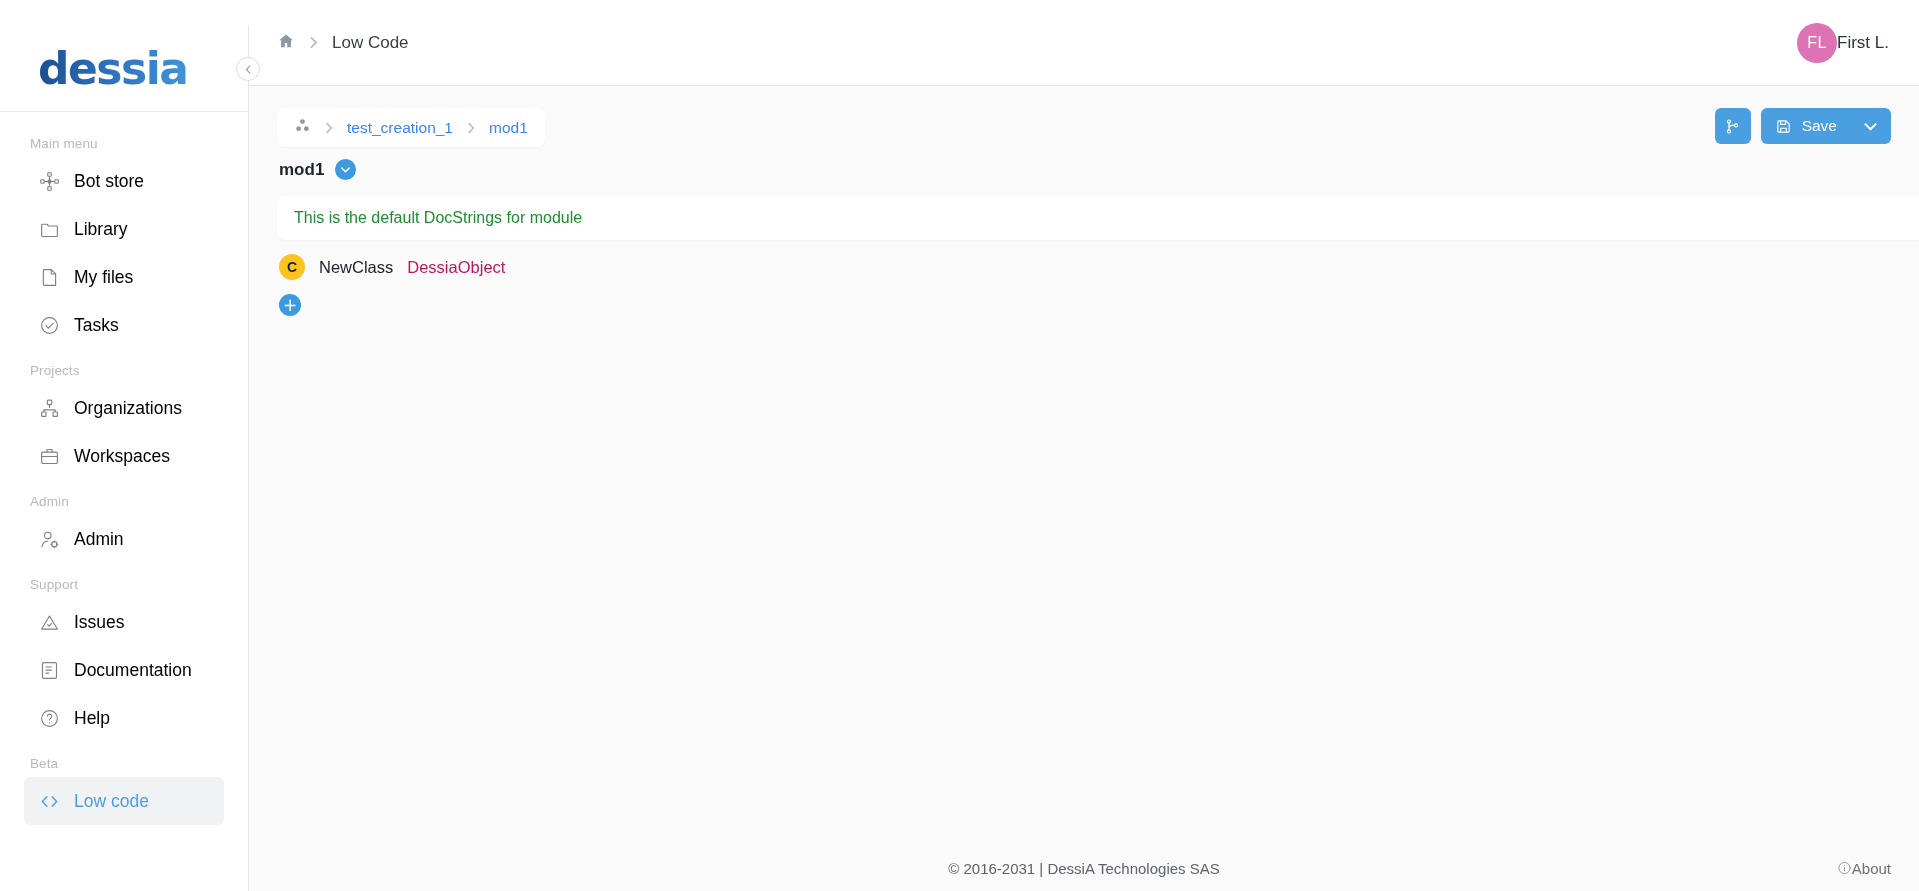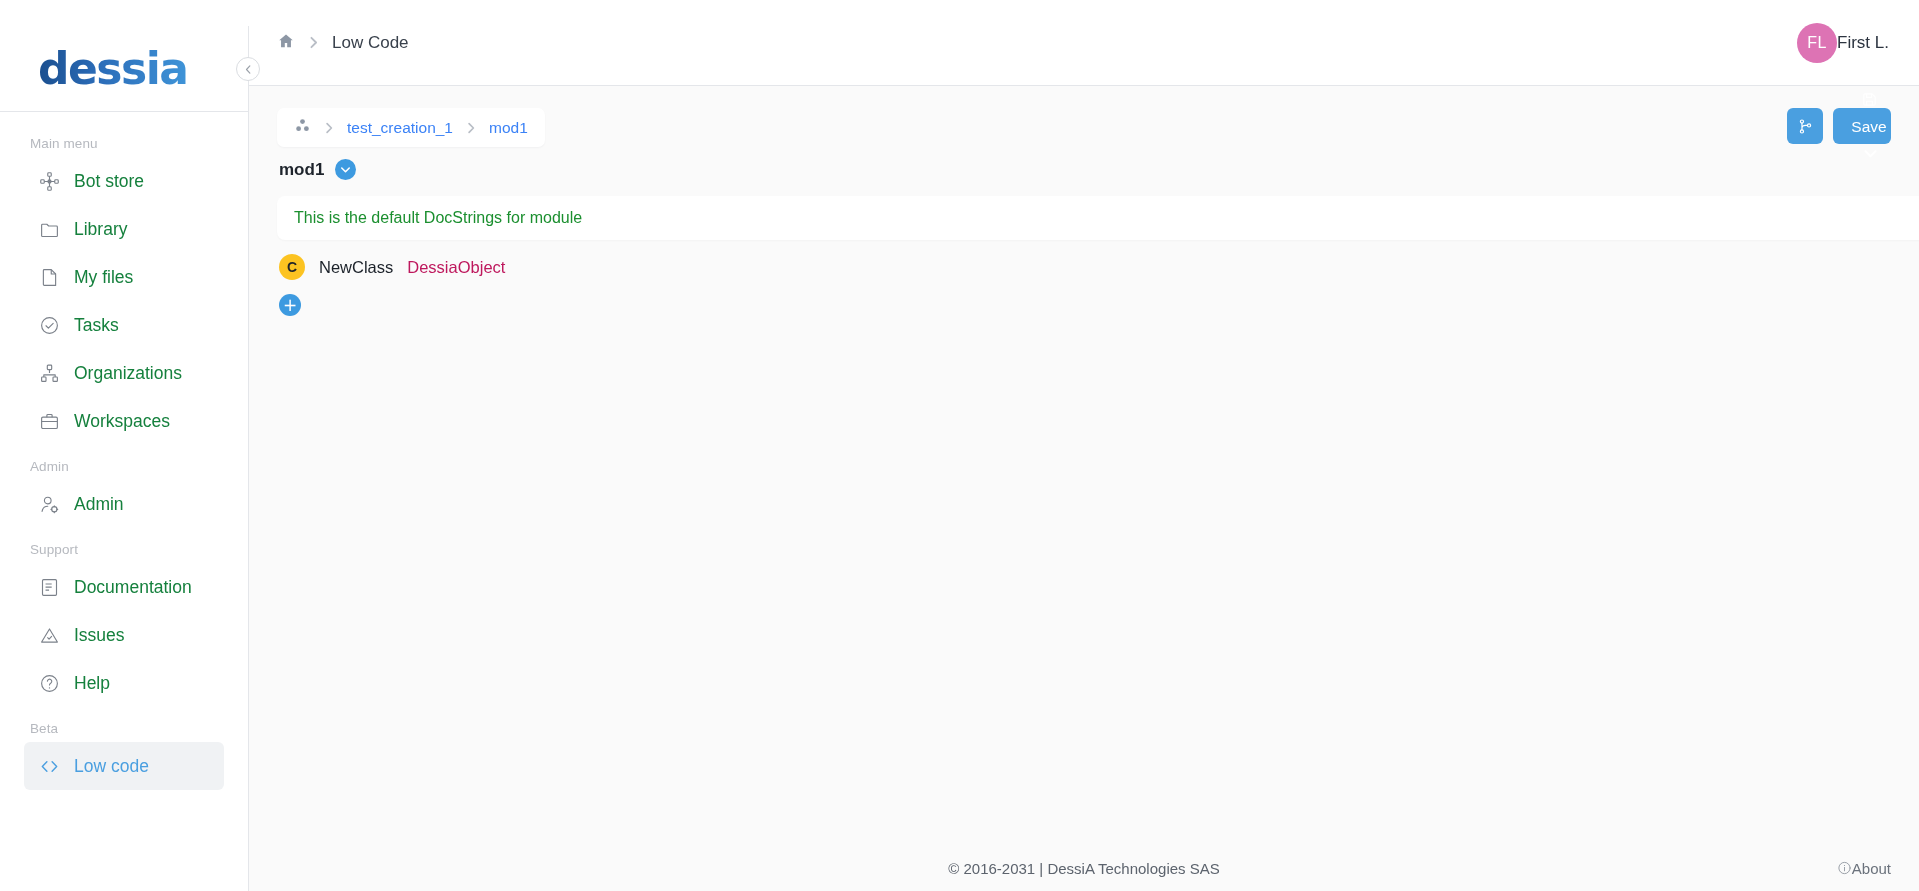--- a/index.html
+++ b/index.html
@@ -43,21 +43,21 @@
 
   .nav { padding-top: 10px; flex: 1; overflow: hidden; }
   .nav-section-title {
     font-size: 13.5px; color: #b6b9bf; padding: 14px 0 6px 30px;
     font-weight: normal; letter-spacing: .1px;
   }
   .nav-item {
     display: flex; align-items: center; gap: 14px;
     height: 48px; margin: 0 24px 0 24px;
     padding-left: 14px; border-radius: 6px;
-    color: #15803d; font-size: 17.5px; cursor: pointer;
+    color: #000000; font-size: 17.5px; cursor: pointer;
     text-decoration: none;
   }
   .nav-item .ico { width: 22px; height: 22px; flex: 0 0 22px;
     display: flex; align-items: center; justify-content: center; }
   .nav-item.active { background: #f0f2f4; color: #4a9fe0; }
   .nav-item.active .ico svg { stroke: #4a9fe0; }
 
   
   .main { flex: 1; display: flex; flex-direction: column; min-width: 0; }
 
@@ -91,21 +91,21 @@
     background: #ffffff; border-radius: 7px;
     padding: 9px 17px; display: flex; align-items: center; gap: 12px;
     box-shadow: 0 1px 2px rgba(16,24,40,.04);
   }
   .module-crumbs .mc-text { font-size: 15.5px; color: #3b82f6; }
 
   .actions { margin-left: auto; display: flex; align-items: center; gap: 10px; }
   .btn-blue {
     background: #4a9fe0; color: #ffffff; border: none; border-radius: 6px;
     height: 36px; display: flex; align-items: center; justify-content: center;
-    cursor: pointer; font-size: 15.5px; flex-direction: column;
+    cursor: pointer; font-size: 15.5px;
   }
   .btn-icon-only { width: 36px; }
   .btn-save { padding: 0 0 0 14px; gap: 10px; }
   .btn-save .divider-chev { padding: 0 13px 0 16px; display: flex; align-items: center; }
 
   .module-title-row {
     display: flex; align-items: center; gap: 11px;
     margin: 12px 0 0 0; padding-left: 2px;
   }
   .module-title { font-size: 17px; font-weight: bold; color: #1e242c; }
@@ -203,20 +203,21 @@
       <div class="nav-item">
         <span class="ico">
           <svg width="21" height="21" viewBox="0 0 24 24" fill="none" stroke="#7b818a" stroke-width="1.3" stroke-linecap="round" stroke-linejoin="round">
             <circle cx="12" cy="12" r="9"></circle>
               <path d="M8 12.3l2.7 2.7L16.2 9.5"></path>
           </svg>
         </span>
         <span>Tasks</span>
       </div>
 
+      <div class="nav-section-title">Projects</div>
       <div class="nav-item">
         <span class="ico">
           <svg width="21" height="21" viewBox="0 0 24 24" fill="none" stroke="#7b818a" stroke-width="1.3" stroke-linejoin="round">
             <rect x="9.5" y="2.5" width="5" height="5" rx=".8"></rect>
             <rect x="3" y="16" width="5" height="5" rx=".8"></rect>
             <rect x="16" y="16" width="5" height="5" rx=".8"></rect>
             <path d="M12 7.5v4M5.5 16v-2.5h13V16"></path>
           </svg>
         </span>
         <span>Organizations</span>
@@ -241,34 +242,34 @@
             <path d="M17.5 13.6v1M17.5 20.4v1M13.6 17.5h1M20.4 17.5h1"></path>
           </svg>
         </span>
         <span>Admin</span>
       </div>
 
       <div class="nav-section-title">Support</div>
       <div class="nav-item">
         <span class="ico">
           <svg width="21" height="21" viewBox="0 0 24 24" fill="none" stroke="#7b818a" stroke-width="1.3" stroke-linejoin="round">
+            <path d="M12 4.5L21 19.5H3z"></path>
+              <path d="M9.6 14.2l1.9 1.9 3.2-3.4"></path>
+          </svg>
+        </span>
+        <span>Issues</span>
+      </div>
+      <div class="nav-item">
+        <span class="ico">
+          <svg width="21" height="21" viewBox="0 0 24 24" fill="none" stroke="#7b818a" stroke-width="1.3" stroke-linejoin="round">
             <rect x="4" y="3" width="16" height="18" rx="1.2"></rect>
             <path d="M7.5 8h7M7.5 11.5h7M7.5 15h4"></path>
           </svg>
         </span>
         <span>Documentation</span>
-      </div>
-      <div class="nav-item">
-        <span class="ico">
-          <svg width="21" height="21" viewBox="0 0 24 24" fill="none" stroke="#7b818a" stroke-width="1.3" stroke-linejoin="round">
-            <path d="M12 4.5L21 19.5H3z"></path>
-              <path d="M9.6 14.2l1.9 1.9 3.2-3.4"></path>
-          </svg>
-        </span>
-        <span>Issues</span>
       </div>
       <div class="nav-item">
         <span class="ico">
           <svg width="21" height="21" viewBox="0 0 24 24" fill="none" stroke="#7b818a" stroke-width="1.3" stroke-linecap="round">
             <circle cx="12" cy="12" r="9"></circle>
             <path d="M9.6 9.3a2.5 2.5 0 114 2.2c-.9.6-1.6 1.1-1.6 2.1"></path>
             <circle cx="12" cy="17" r=".8" fill="#7b818a" stroke="none"></circle>
           </svg>
         </span>
         <span>Help</span>

